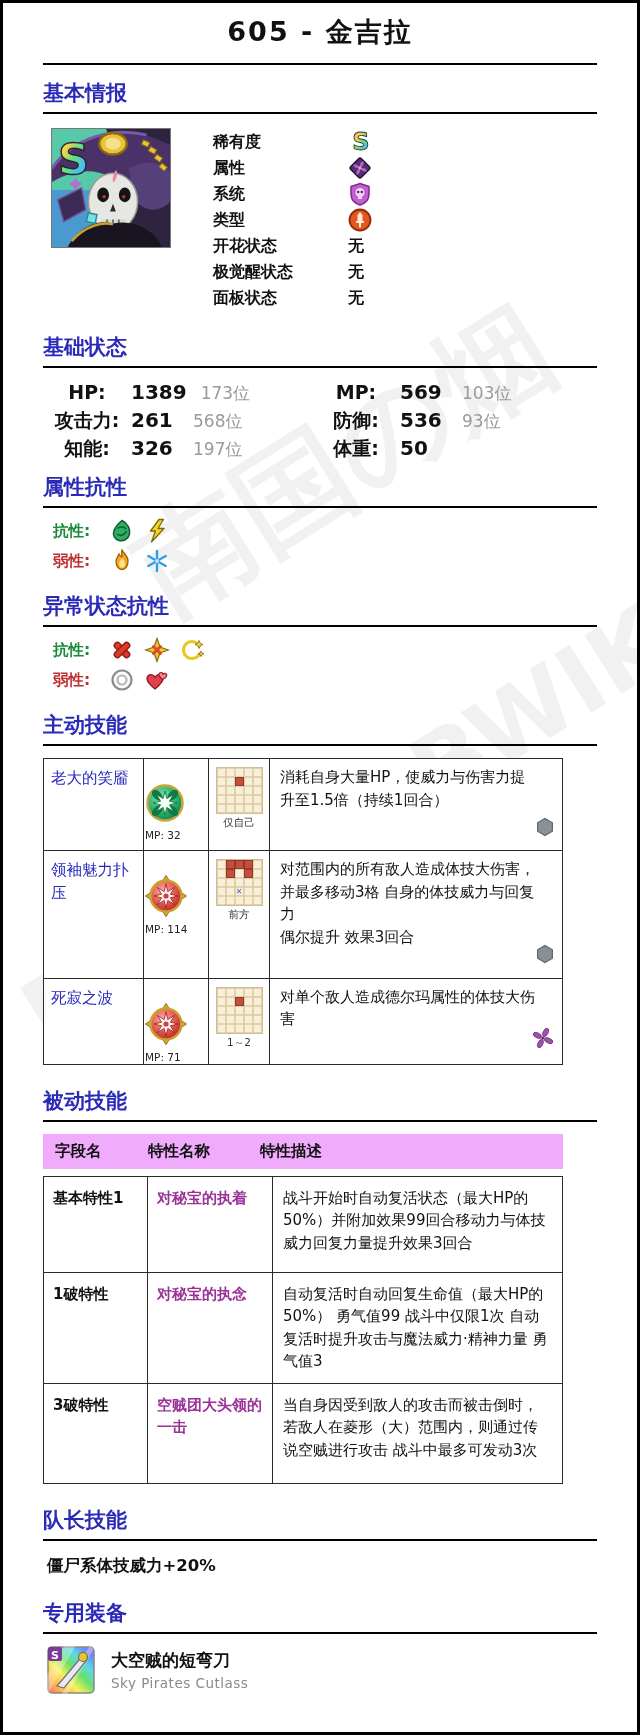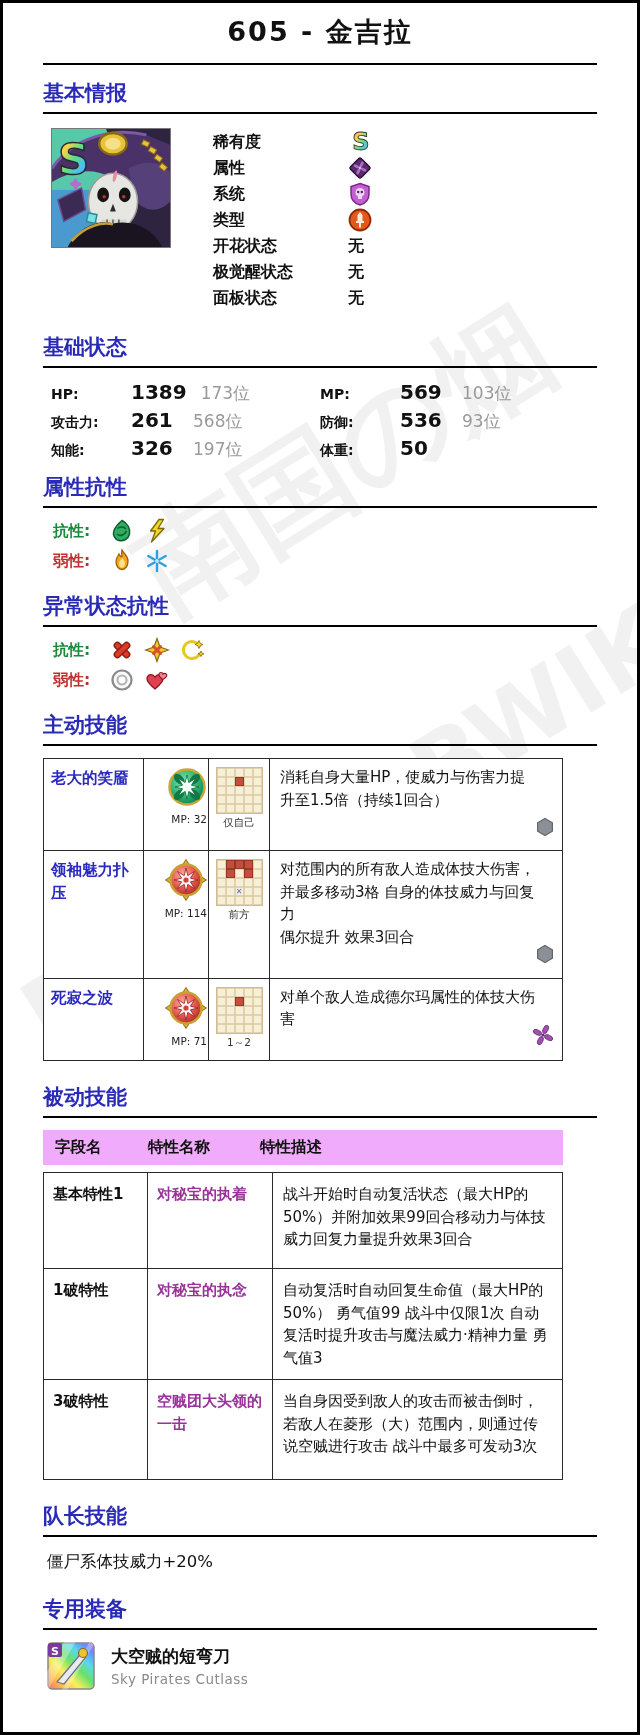--- a/index.html
+++ b/index.html
@@ -20,54 +20,54 @@
   
   .basic{display:flex;margin:14px 40px 0 48px;}
   .portrait{width:120px;height:120px;flex:0 0 120px;border:1px solid #777;box-sizing:border-box;}
   .fields{margin-left:42px;flex:1;padding-top:1px;}
   .frow{display:flex;align-items:center;height:26px;}
   .flabel{width:135px;font-weight:bold;font-size:16px;}
   .fval{font-weight:bold;font-size:16px;display:flex;align-items:center;}
   
   .stats{display:grid;grid-template-columns:1fr 1fr;margin:12px 48px 0 48px;row-gap:7px;}
   .srow{display:flex;align-items:baseline;height:21px;}
-  .sl{width:72px;text-align:left;font-weight:bold;font-size:14px;}
+  .sl{width:72px;text-align:center;font-weight:bold;font-size:19px;}
   .sv{margin-left:8px;font-weight:bold;font-size:20px;min-width:48px;}
   .sr{margin-left:14px;font-size:17px;color:#9a9a9a;}
   
   .res{margin:8px 40px 0 50px;}
   .rrow{display:flex;align-items:center;height:30px;}
   .rlabel{font-weight:bold;font-size:15.5px;width:56px;}
   .rlabel.good{color:#1a8a3a;}
   .rlabel.bad{color:#c03030;}
   .ricons{display:flex;gap:9px;align-items:center;}
   
   table.skills{border-collapse:collapse;table-layout:fixed;width:520px;margin:12px 40px 0 40px;}
   table.skills td{border:1.5px solid #2a2a2a;vertical-align:top;background:#fff;}
-  td.sname{width:88px;color:#2a2ac0;font-weight:bold;font-size:15.5px;padding:8px 4px 4px 7px;line-height:1.5;}
-  td.sicon{width:62px;text-align:right;padding-top:8px;}
+  td.sname{width:88px;color:#2a2ac0;font-weight:normal;font-size:15.5px;padding:8px 4px 4px 7px;line-height:1.5;}
+  td.sicon{width:62px;text-align:left;padding-top:24px;}
   td.sicon .mp{font-size:10.5px;color:#222;margin-top:2px;}
   td.srange{width:58px;text-align:center;padding-top:8px;margin-top:24px;}
   td.srange .rlab{font-size:10.5px;color:#333;margin-top:2px;}
   td.sdesc{position:relative;font-size:15px;line-height:1.5;padding:7px 26px 7px 10px;white-space:pre-line;}
   .tagicon{position:absolute;right:7px;bottom:7px;}
   .rgrid{display:grid;grid-template-columns:repeat(5,9px);grid-auto-rows:9px;width:max-content;margin:0 auto;border:1px solid #cdbd96;}
   .rgrid span{box-shadow:inset 0 0 0 0.8px #dbcaa3;background:#f7efd7;}
   .rgrid span.r{background:#c04f3e;box-shadow:inset 0 0 0 0.8px #8e3020;}
   .rgrid span.x{display:flex;align-items:center;justify-content:center;font-size:8px;font-weight:bold;color:#4a6ad8;}
   
   .phead{display:grid;grid-template-columns:93px 112px 1fr;background:#f0abfc;width:520px;box-sizing:border-box;margin:12px 40px 0 40px;padding:7px 0;font-weight:bold;font-size:15.5px;}
   .phead span{padding-left:12px;}
   table.passive{border-collapse:collapse;table-layout:fixed;width:520px;margin:7px 40px 0 40px;}
   table.passive td{border:1.5px solid #2a2a2a;vertical-align:top;background:#fff;font-size:15px;line-height:1.5;}
   td.pslot{width:90px;font-weight:bold;font-size:15.5px;padding:10px 4px 8px 9px;}
   td.pname{width:109px;color:#993399;font-weight:bold;font-size:15.5px;padding:10px 6px 8px 9px;line-height:1.55;}
   td.pdesc{padding:10px 10px 10px 10px;}
   
-  .leader-text{margin:14px 40px 0 44px;font-weight:normal;font-size:16.5px;}
+  .leader-text{margin:14px 40px 0 44px;font-weight:bold;font-size:16.5px;}
   .equip{display:flex;align-items:center;margin:12px 40px 0 44px;}
   .equip .einfo{margin-left:16px;}
   .ename{font-weight:bold;font-size:17px;}
   .ename-en{font-size:13.5px;color:#8a8a8a;margin-top:3px;letter-spacing:0.5px;}
   
   .footer{position:absolute;left:46px;right:42px;bottom:20px;display:flex;justify-content:space-between;font-size:14px;color:#3a3a3a;z-index:1;}
   .footer .fline{margin-top:10px;}
   .footer .fl b{font-weight:bold;}
   .footer .fr{text-align:right;}
   .mt22{margin-top:22px;} .mt14{margin-top:14px;} .mt16{margin-top:16px;}

